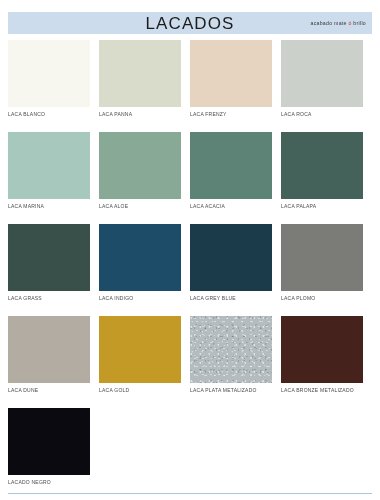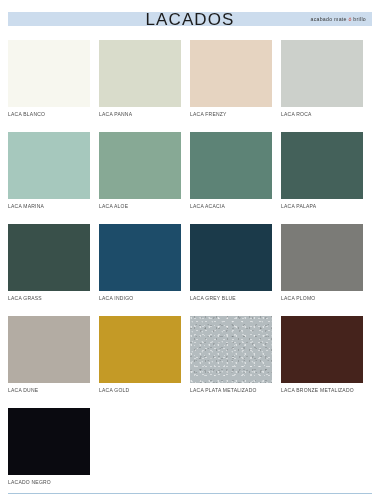--- a/index.html
+++ b/index.html
@@ -14,21 +14,21 @@
     overflow: hidden;
     position: relative;
   }
 
   
   .header-band {
     position: absolute;
     left: 8px;
     top: 12px;
     width: 364px;
-    height: 14px;
+    height: 22px;
     background: #ccdced;
     display: flex;
     align-items: center;
     justify-content: center;
   }
   .page-title {
     font-size: 17px;
     letter-spacing: 1.1px;
     color: #1c1c1c;
     font-weight: 400;

